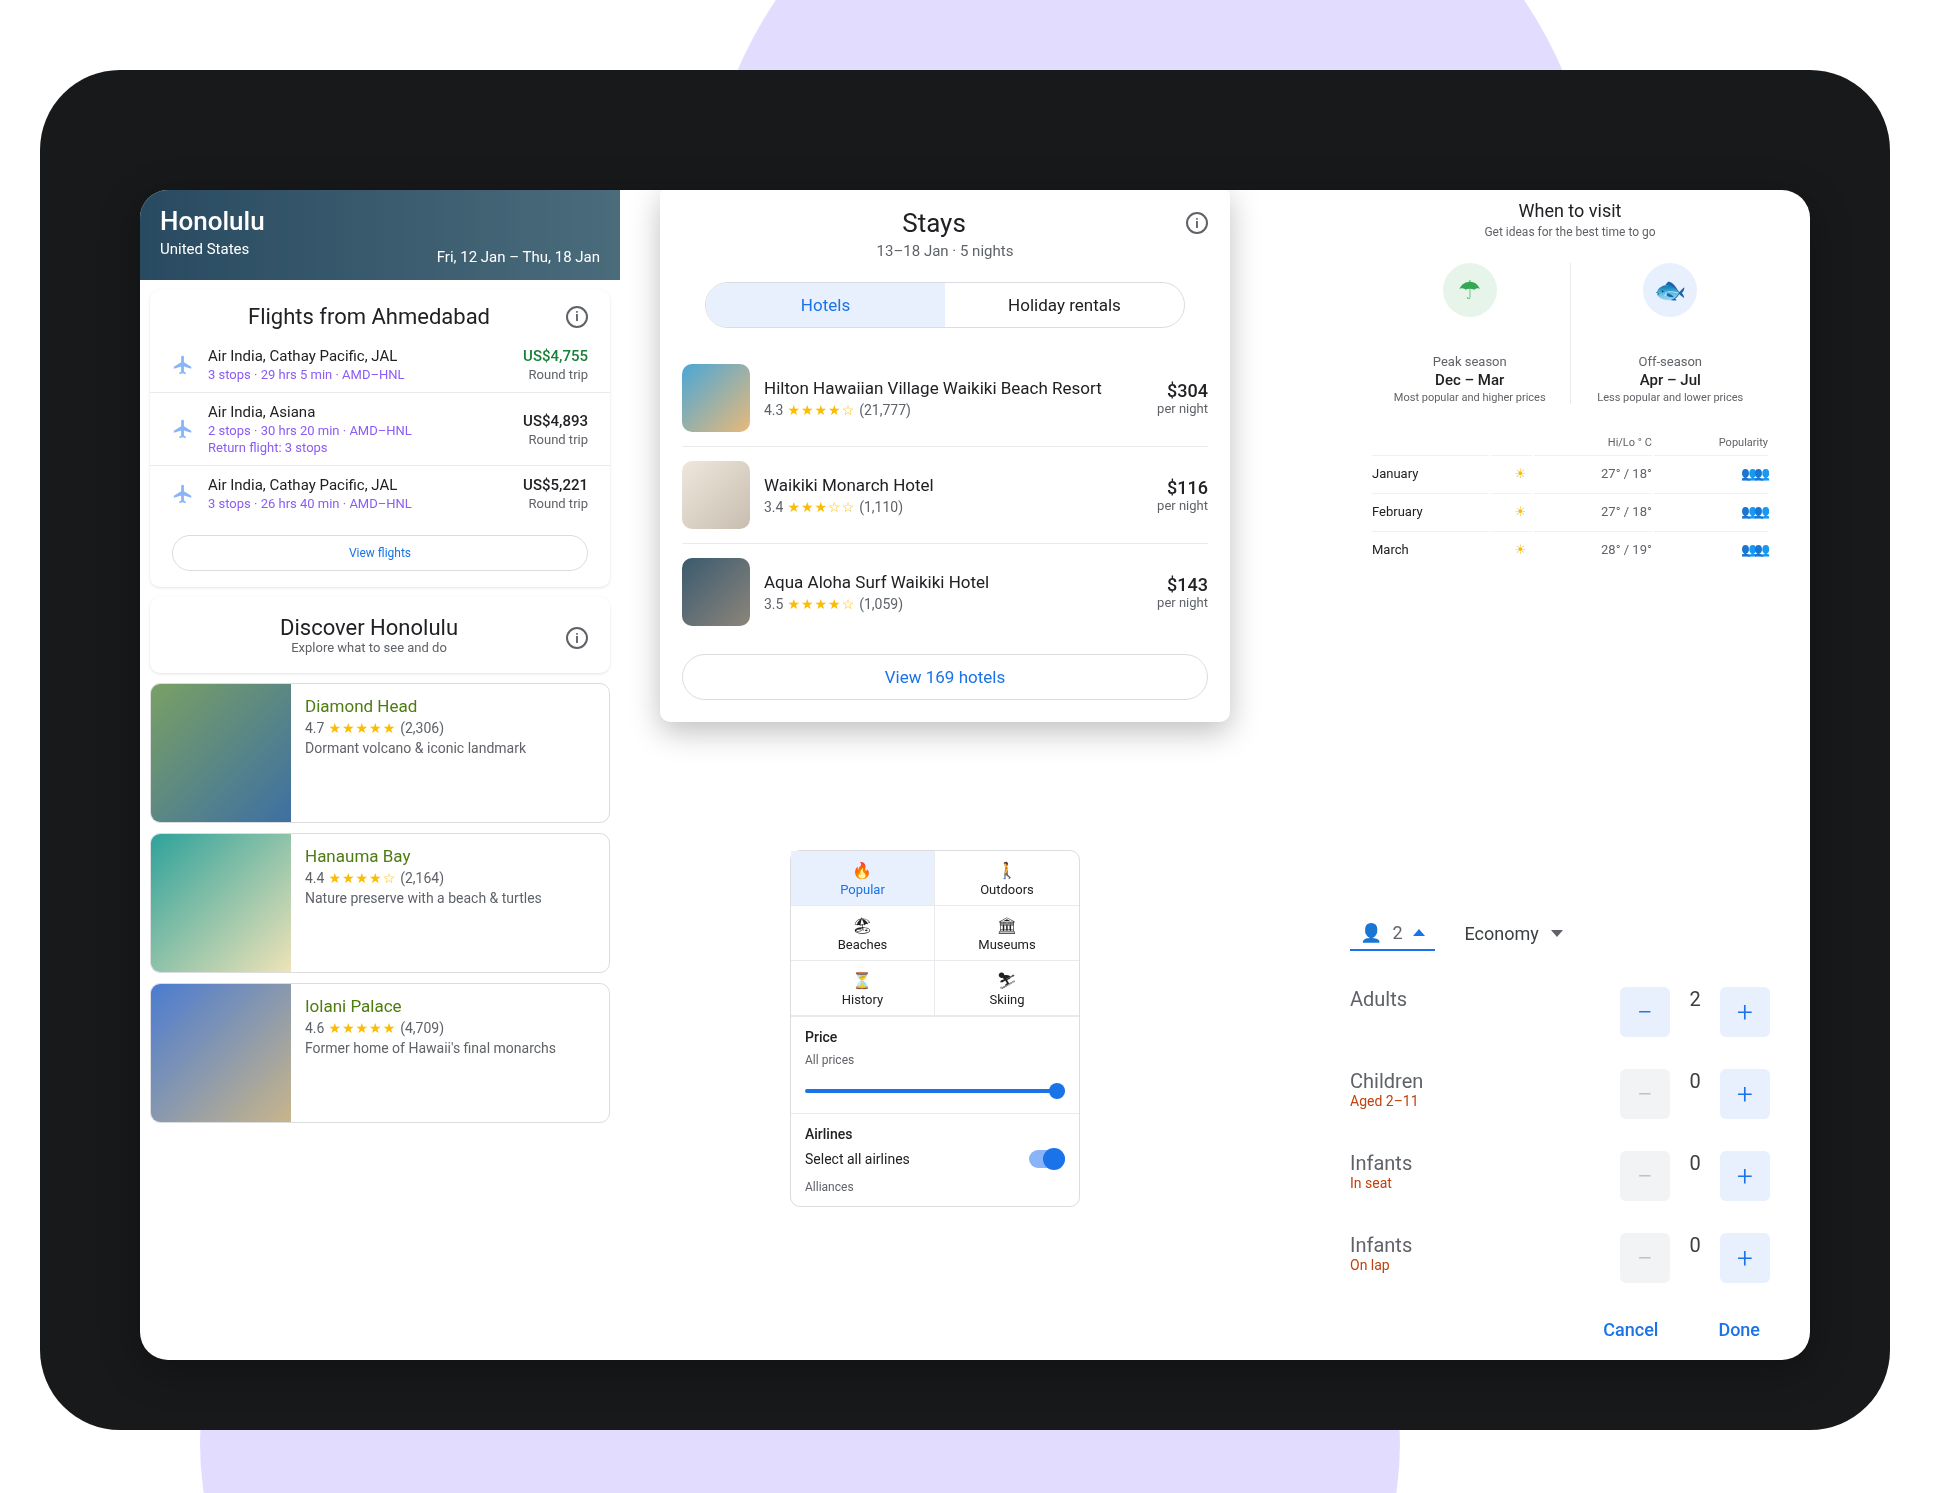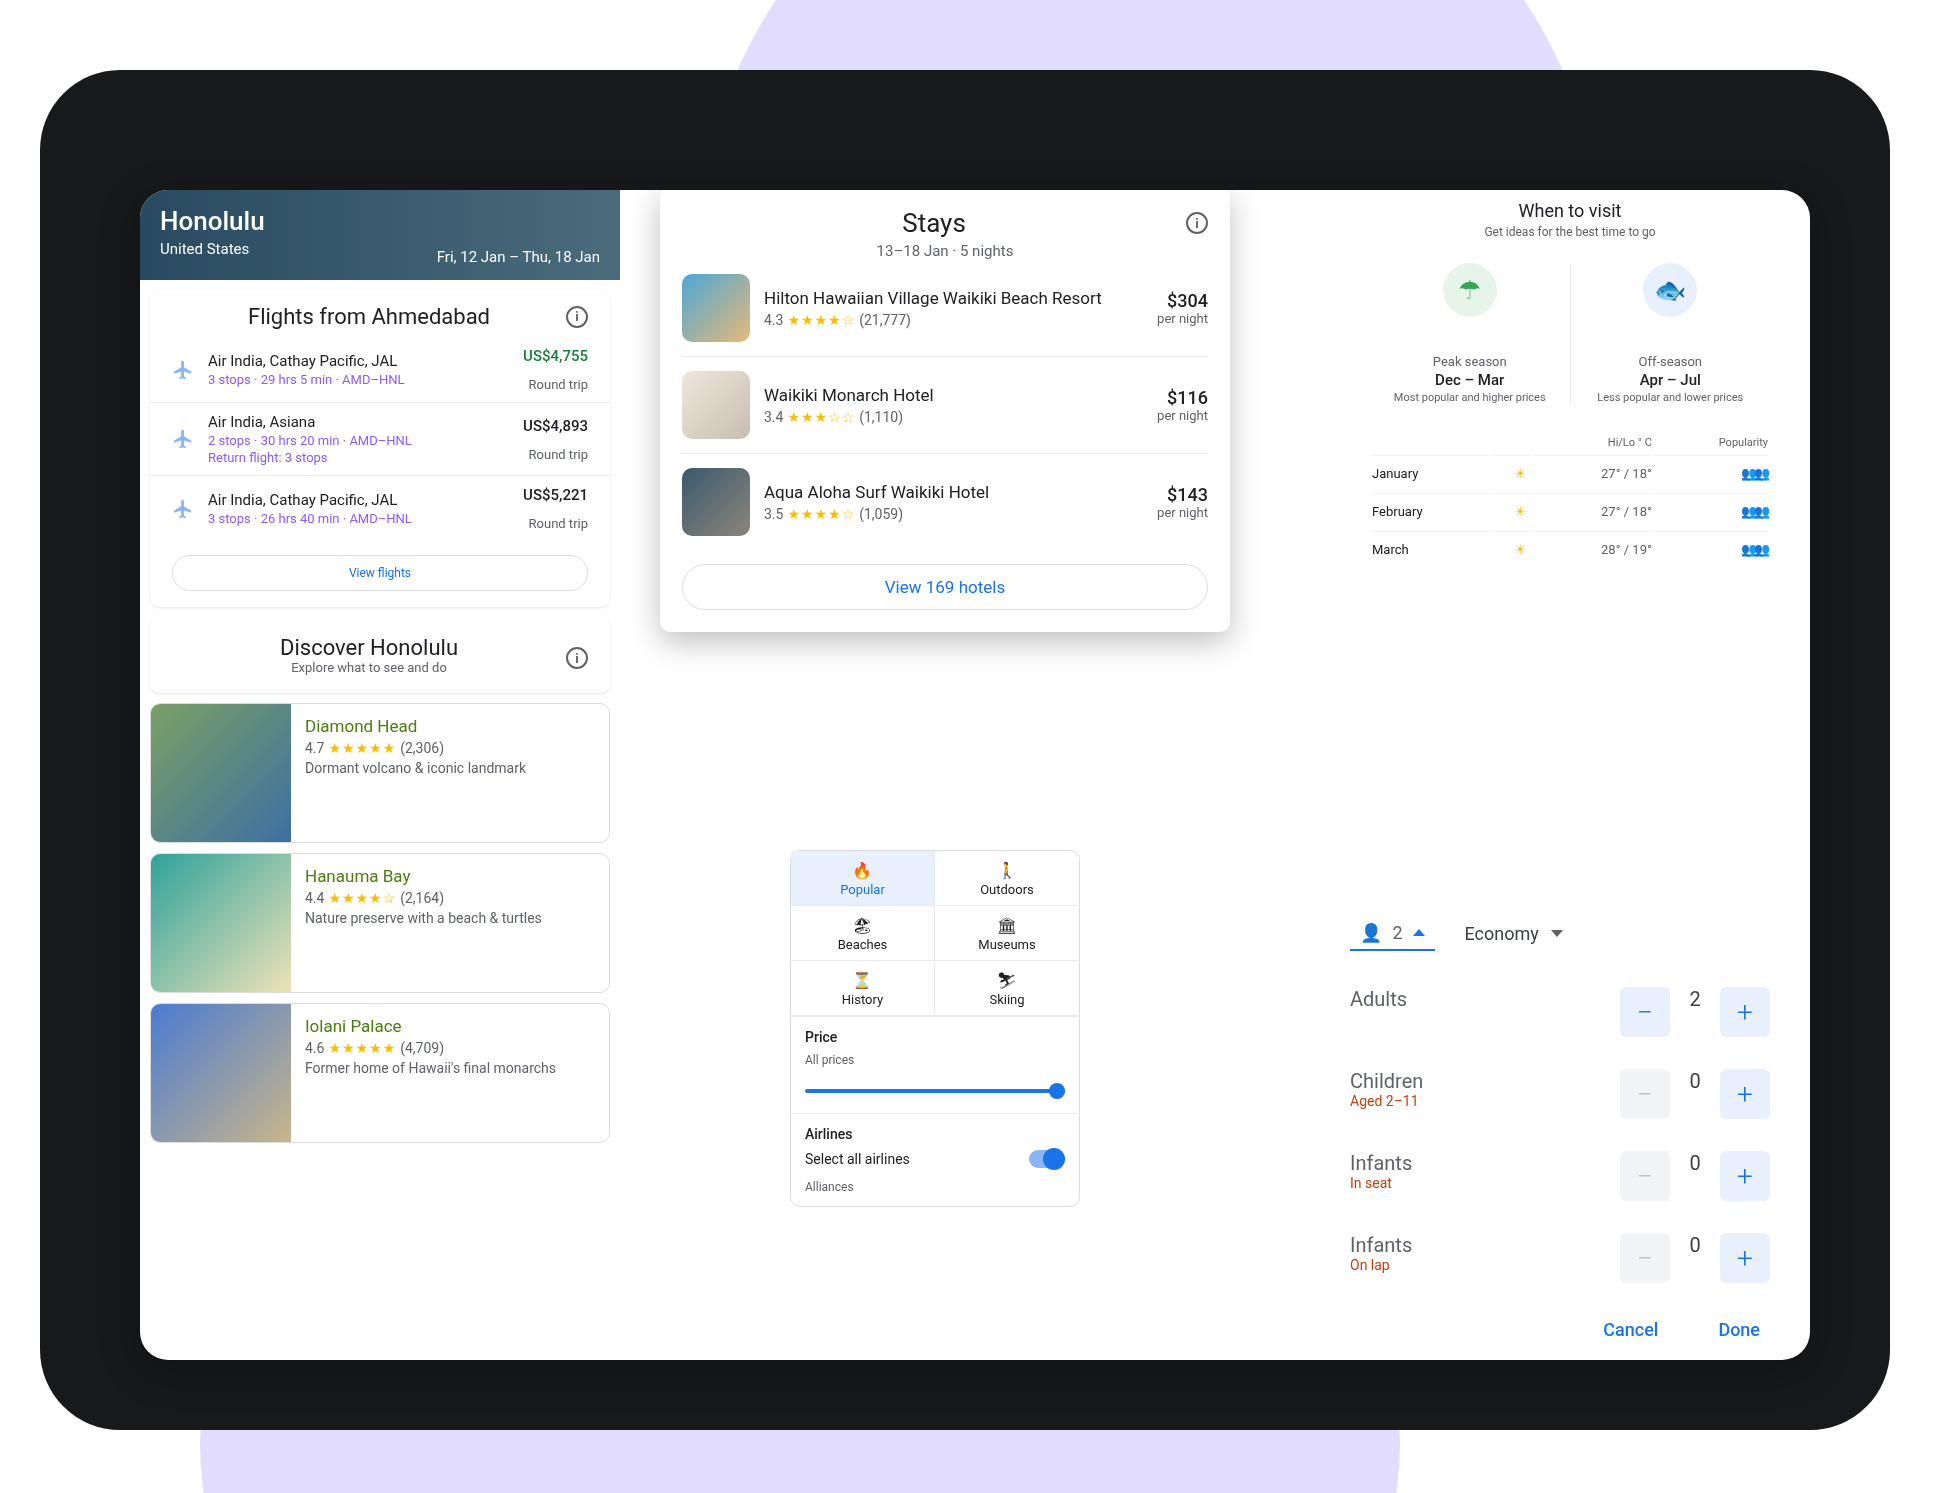--- a/index.html
+++ b/index.html
@@ -22,21 +22,21 @@
   .flight-row { display: flex; align-items: center; padding: 10px 22px; border-top: 1px solid #e8eaed; }
   .flight-row:first-of-type { border-top: none; }
   .plane-ic { width: 22px; height: 22px; margin-right: 14px; color:#8ab4f8; }
   .plane-ic svg { width:100%; height:100%; fill:#8ab4f8; }
   .flight-main { flex: 1; }
   .flight-airlines { font-size: 15px; color: #202124; }
   .flight-meta { font-size: 13px; color: #8b5cf6; margin-top: 2px; }
   .flight-right { text-align: right; }
   .flight-price { font-size: 15px; font-weight: 500; }
   .flight-price.green { color: #188038; }
-  .flight-trip { font-size: 13px; color: #5f6368; margin-top: 12px; }
+  .flight-trip { font-size: 13px; color: #5f6368; margin-top: 2px; }
   .outline-btn { margin: 14px 22px 0 22px; border: 1px solid #dadce0; border-radius: 22px; text-align: center; padding: 10px 0; color: #1a73e8; font-size: 12px; }
 
   .discover-title { text-align: center; font-size: 22px; margin-top: 4px; }
   .discover-sub { text-align: center; font-size: 13px; color: #5f6368; margin-bottom: 10px; }
   .poi { display: flex; border: 1px solid #dadce0; border-radius: 10px; margin: 10px 10px 0 10px; overflow: hidden; height: 140px; }
   .poi-img { width: 140px; height: 140px; }
   .poi-body { padding: 12px 14px; flex: 1; }
   .poi-name { font-size: 17px; color: #4d7c0f; }
   .poi-rating { font-size: 14px; color: #5f6368; margin-top: 4px; display: flex; align-items: center; gap: 4px; }
   .stars { color: #fbbc04; letter-spacing: 1px; font-size: 14px; }
@@ -235,20 +235,24 @@
     </div>
       </div>
   </div>
 
   <div class="stays">
     <div class="stays-title-row">
       <div class="stays-title">Stays</div>
       <div class="info-ic">i</div>
     </div>
     <div class="stays-sub">13–18 Jan · 5 nights</div>
+    <div class="seg">
+      <div class="seg-item active">Hotels</div>
+      <div class="seg-item">Holiday rentals</div>
+    </div>
     <div id="hotels-list">
     <div class="hotel-row">
       <div class="hotel-img" style="background:linear-gradient(135deg,#4ba7d6,#e8b97a);"></div>
       <div class="hotel-body">
         <div class="hotel-name">Hilton Hawaiian Village Waikiki Beach Resort</div>
         <div class="hotel-rating">
               <span>4.3</span> 
               <span class="stars">★★★★☆</span> 
               <span>(21,777)</span>
             </div>

